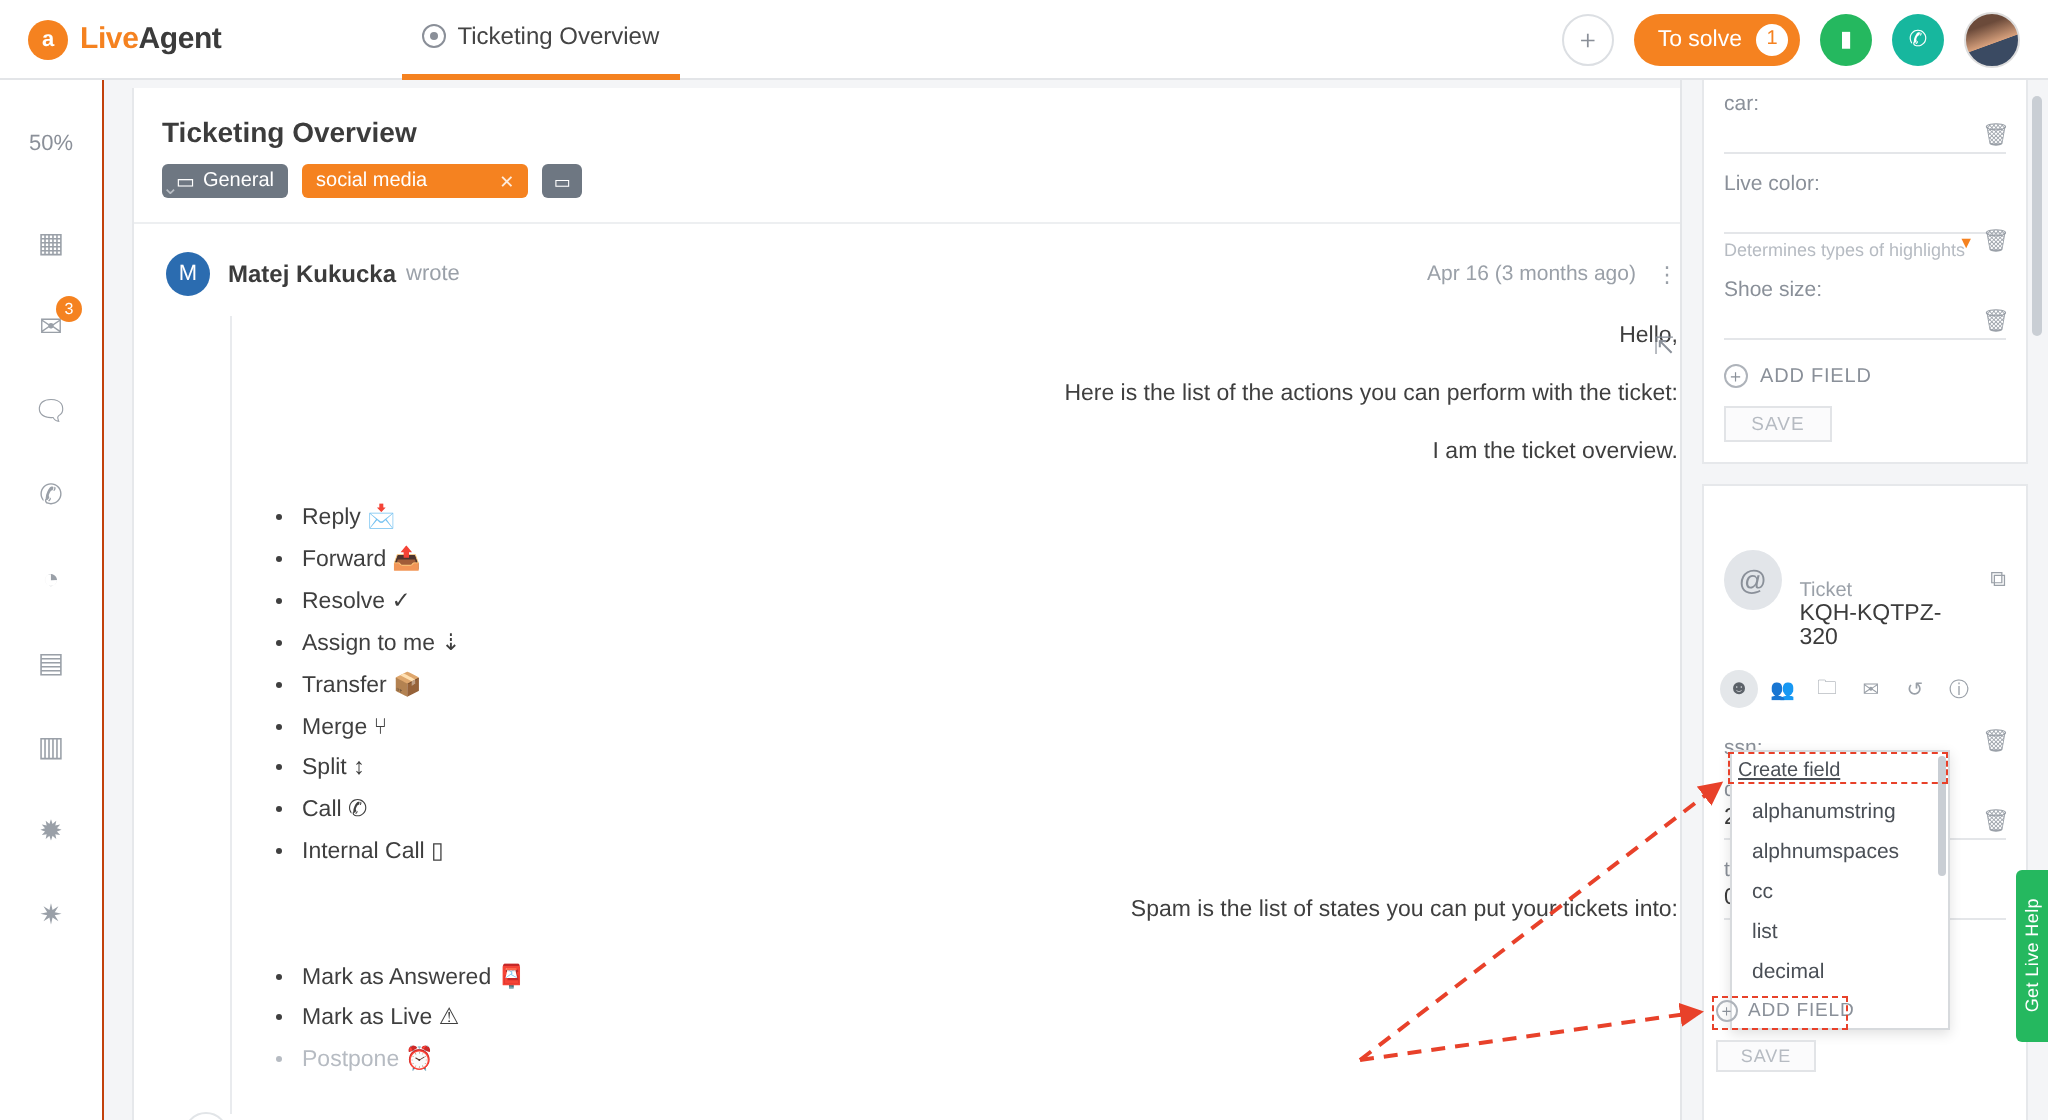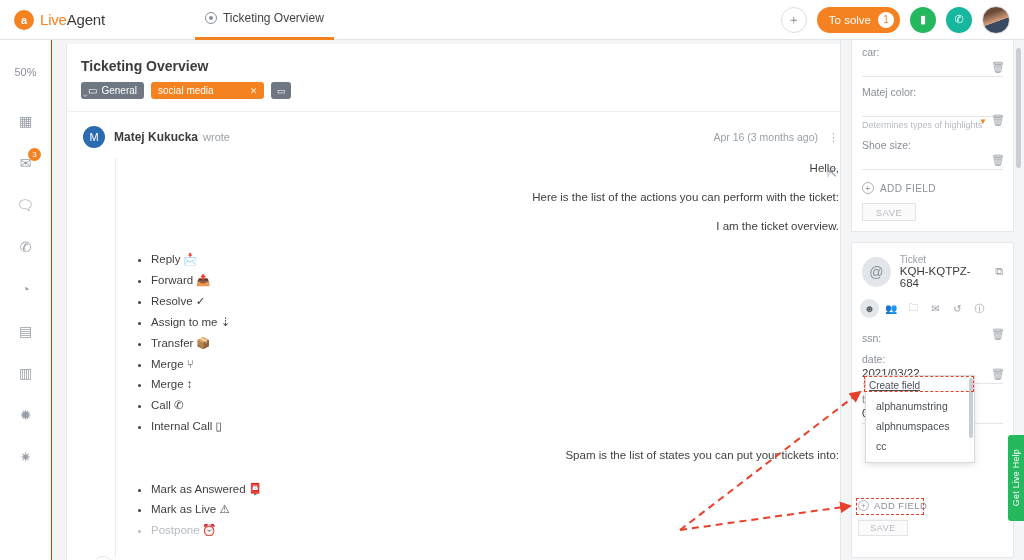--- a/index.html
+++ b/index.html
@@ -15,21 +15,21 @@
   .topbar {
     position:absolute; left:0; top:0; width:1024px; height:40px;
     background:#fff; border-bottom:1px solid #e3e5e8; display:flex; align-items:center;
   }
   .logo { display:flex; align-items:center; gap:6px; margin-left:14px; }
   .logo-mark {
     width:20px; height:20px; border-radius:50%;
     background:#f58220; color:#fff; font-size:11px; font-weight:bold;
     display:flex; align-items:center; justify-content:center;
   }
-  .logo-text { font-size:15px; font-weight:normal; color:#3b3b3b; letter-spacing:-0.2px; }
+  .logo-text { font-size:15px; font-weight:bold; color:#3b3b3b; letter-spacing:-0.2px; }
   .logo-text .accent { color:#f58220; }
 
   .topTab {
     margin-left:90px; height:40px; display:flex; align-items:center; gap:6px;
     padding:0 10px; border-bottom:3px solid #f58220; color:#444; font-size:12px;
   }
   .topTab .circ {
     width:12px; height:12px; border-radius:50%; border:1.5px solid #8a8f98;
     display:inline-block; position:relative;
   }
@@ -140,31 +140,31 @@
     padding:9px 10px; letter-spacing:.4px;
   }
   .addfield .pl { width:12px; height:12px; border-radius:50%; border:1px solid #aeb3ba; display:flex; align-items:center; justify-content:center; font-size:9px; }
   .savebtn {
     margin:0 10px 10px 10px; height:18px; width:54px; border:1px solid #e2e4e7; background:#fbfbfc;
     color:#b6bbc2; font-size:9.5px; display:flex; align-items:center; justify-content:center; letter-spacing:.5px;
   }
 
   .ticket-head { display:flex; align-items:center; gap:9px; padding:11px 10px 8px 10px; }
   .tk-av { width:30px; height:30px; border-radius:50%; background:#e2e5e9; color:#8a9099; display:flex; align-items:center; justify-content:center; font-size:14px; }
-  .tk-label { font-size:10px; color:#9aa0a8; }
+  .tk-label { font-size:10px; color:#9aa0a8;margin-top:36px; }
   .tk-id { font-size:11.5px; color:#3c3c3c; }
   .tk-copy { margin-left:auto; color:#9aa0a8; font-size:11px; }
 
   .tabrow { display:flex; align-items:center; gap:3px; padding:2px 8px 8px 8px; color:#9aa0a8; }
   .tabrow .tb { width:19px; height:19px; border-radius:50%; display:flex; align-items:center; justify-content:center; font-size:10px; }
   .tabrow .tb.active { background:#e4e7ea; color:#5c6269; }
 
   
   .dropdown {
-    position:absolute; left:865px; top:375px; width:110px; height:88px;
+    position:absolute; left:865px; top:375px; width:110px; height:140px;
     background:#fff; border:1px solid #d7dadd; box-shadow:0 2px 6px rgba(0,0,0,.12); overflow:hidden;
   }
   .dd-item { padding:4px 10px; font-size:10.5px; color:#4a4f56; }
   .dd-scroll { position:absolute; right:1px; top:2px; width:4px; height:60px; background:#c9ced4; border-radius:2px; }
   .create-field-label {
     position:absolute; left:869px; top:380px; font-size:10px; color:#4a4f56;text-decoration:underline;
   }
   .dash-box { position:absolute; border:1.5px dashed #e8412a; pointer-events:none; }
   .dash-create { left:864px; top:376px; width:110px; height:16px; }
   .dash-add { left:856px; top:498px; width:68px; height:17px; }
@@ -259,21 +259,21 @@
           <p>Hello,</p>
           <p>Here is the list of the actions you can perform with the ticket:</p>
           <p>I am the ticket overview.</p>
           <ul>
             <li>Reply 📩</li>
             <li>Forward 📤</li>
             <li>Resolve ✓</li>
             <li>Assign to me ⇣</li>
             <li>Transfer 📦</li>
             <li>Merge ⑂</li>
-            <li>Merge ↕</li>
+            <li>Split ↕</li>
             <li>Call ✆</li>
             <li>Internal Call ▯</li>
           </ul>
           <p>Spam is the list of states you can put your tickets into:</p>
           <ul>
             <li>Mark as Answered 📮</li>
             <li>Mark as Live ⚠</li>
             <li class="dim">Postpone ⏰</li>
           </ul>
         </div>
@@ -291,21 +291,21 @@
 
   <div class="rightbar">
 
     <div class="panel" style="margin-top:0;border-top:none;">
       <div class="fieldrow">
         <div class="flabel">car:</div>
         <div class="fvalue">&nbsp;</div>
         <span class="ftrash">🗑</span>
       </div>
       <div class="fieldrow">
-        <div class="flabel">Matej color:</div>
+        <div class="flabel">Live color:</div>
         <div class="fvalue">&nbsp;</div>
         <span class="fcaret">▼</span>
         <span class="ftrash">🗑</span>
         <div class="fhint">Determines types of highlights</div>
       </div>
       <div class="fieldrow">
         <div class="flabel">Shoe size:</div>
         <div class="fvalue">&nbsp;</div>
         <span class="ftrash">🗑</span>
       </div>
@@ -314,21 +314,21 @@
         <span>ADD FIELD</span>
       </div>
       <div class="savebtn">SAVE</div>
     </div>
 
     <div class="panel">
       <div class="ticket-head">
         <div class="tk-av">@</div>
         <div>
           <div class="tk-label">Ticket</div>
-          <div class="tk-id">KQH-KQTPZ-684</div>
+          <div class="tk-id">KQH-KQTPZ-320</div>
         </div>
         <div class="tk-copy">⧉</div>
       </div>
       <div class="tabrow">
         <div class="tb active">☻</div>
         <div class="tb">👥</div>
         <div class="tb">🗀</div>
         <div class="tb">✉</div>
         <div class="tb">↺</div>
         <div class="tb">ⓘ</div>
@@ -353,21 +353,21 @@
     <div class="livehelp">
         <span>Get Live Help</span>
       </div>
   </div>
 
   <div class="dropdown">
     <div class="dd-item" style="visibility:hidden">x</div>
     <div class="dd-item">alphanumstring</div>
     <div class="dd-item">alphnumspaces</div>
     <div class="dd-item">cc</div>
-    <div class="dd-item">solve</div>
+    <div class="dd-item">list</div>
     <div class="dd-item">decimal</div>
 
     <div class="dd-scroll"></div>
   </div>
   <div class="create-field-label">Create field</div>
   <div class="dash-box dash-create"></div>
 
   <div class="addfield2">
     <span style="width:11px;height:11px;border-radius:50%;border:1px solid #aeb3ba;display:flex;align-items:center;justify-content:center;font-size:8px;">＋</span>
     <span>ADD FIELD</span>

